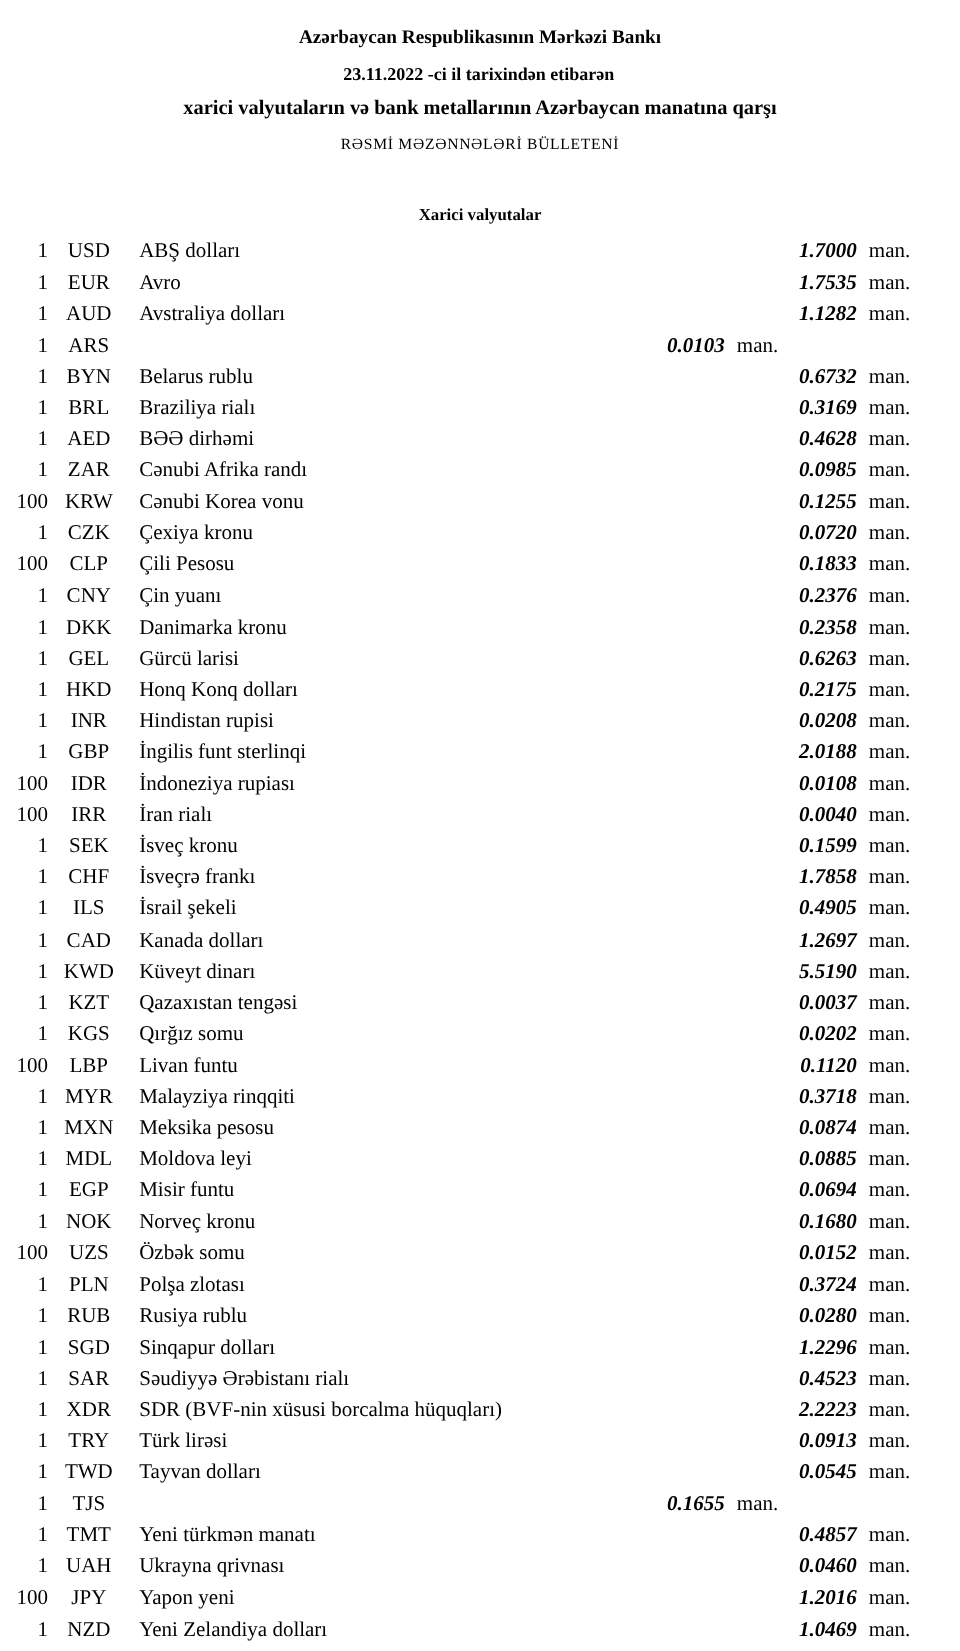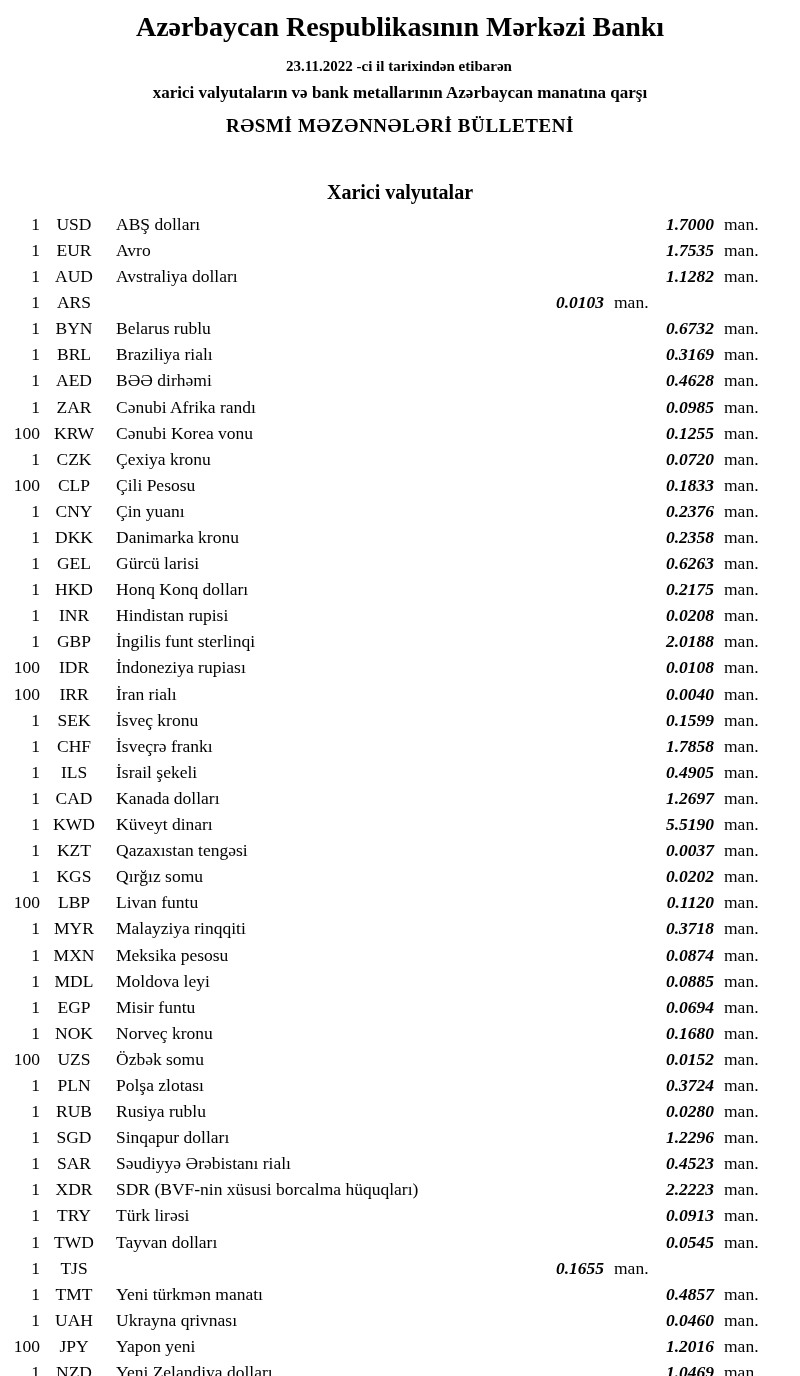--- a/index.html
+++ b/index.html
@@ -14,45 +14,45 @@
     width: 800px;
     height: 1376px;
     background: #ffffff;
     overflow: hidden;
   }
   .header {
     text-align: center;
     padding-top: 10px;
   }
   .title {
-    font-size: 28px;
+    font-size: 16px;
     font-weight: bold;
-    margin: 0;
+    margin: 12px;
     line-height: 1.2;
   }
   .date-line {
     font-size: 15px;
     font-weight: bold;
     margin: 14px 2px 0 0;
   }
   .sub-line {
     font-size: 17px;
     font-weight: bold;
     margin: 8px 0 12px 0;
   }
   .bulletin-line {
-    font-size: 19px;
-    font-weight: bold;
+    font-size: 13px;
+    font-weight: normal;
     letter-spacing: 0.6px;
     margin: 7px 0 0 0;
     text-align: center;
   }
   .section-title {
     text-align: center;
-    font-size: 20px;
+    font-size: 14px;
     font-weight: bold;
     margin: 44px 0 8px 0;
   }
   .rates {
     width: 768px;
   }
   .rate-row {
     display: grid;
     grid-template-columns: 40px 68px 1fr 110px 54px;
     height: 26.1px;

